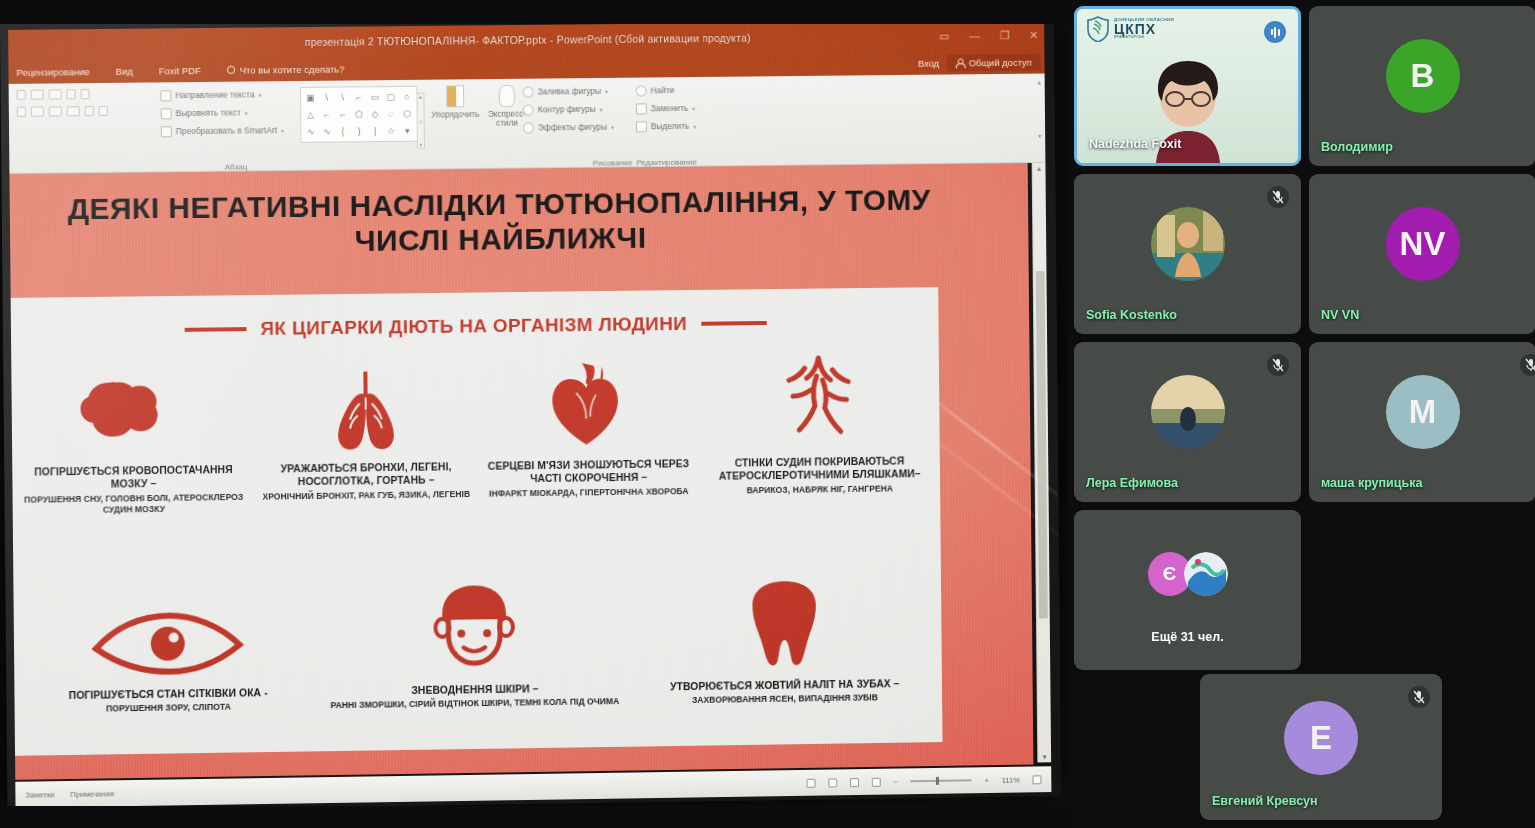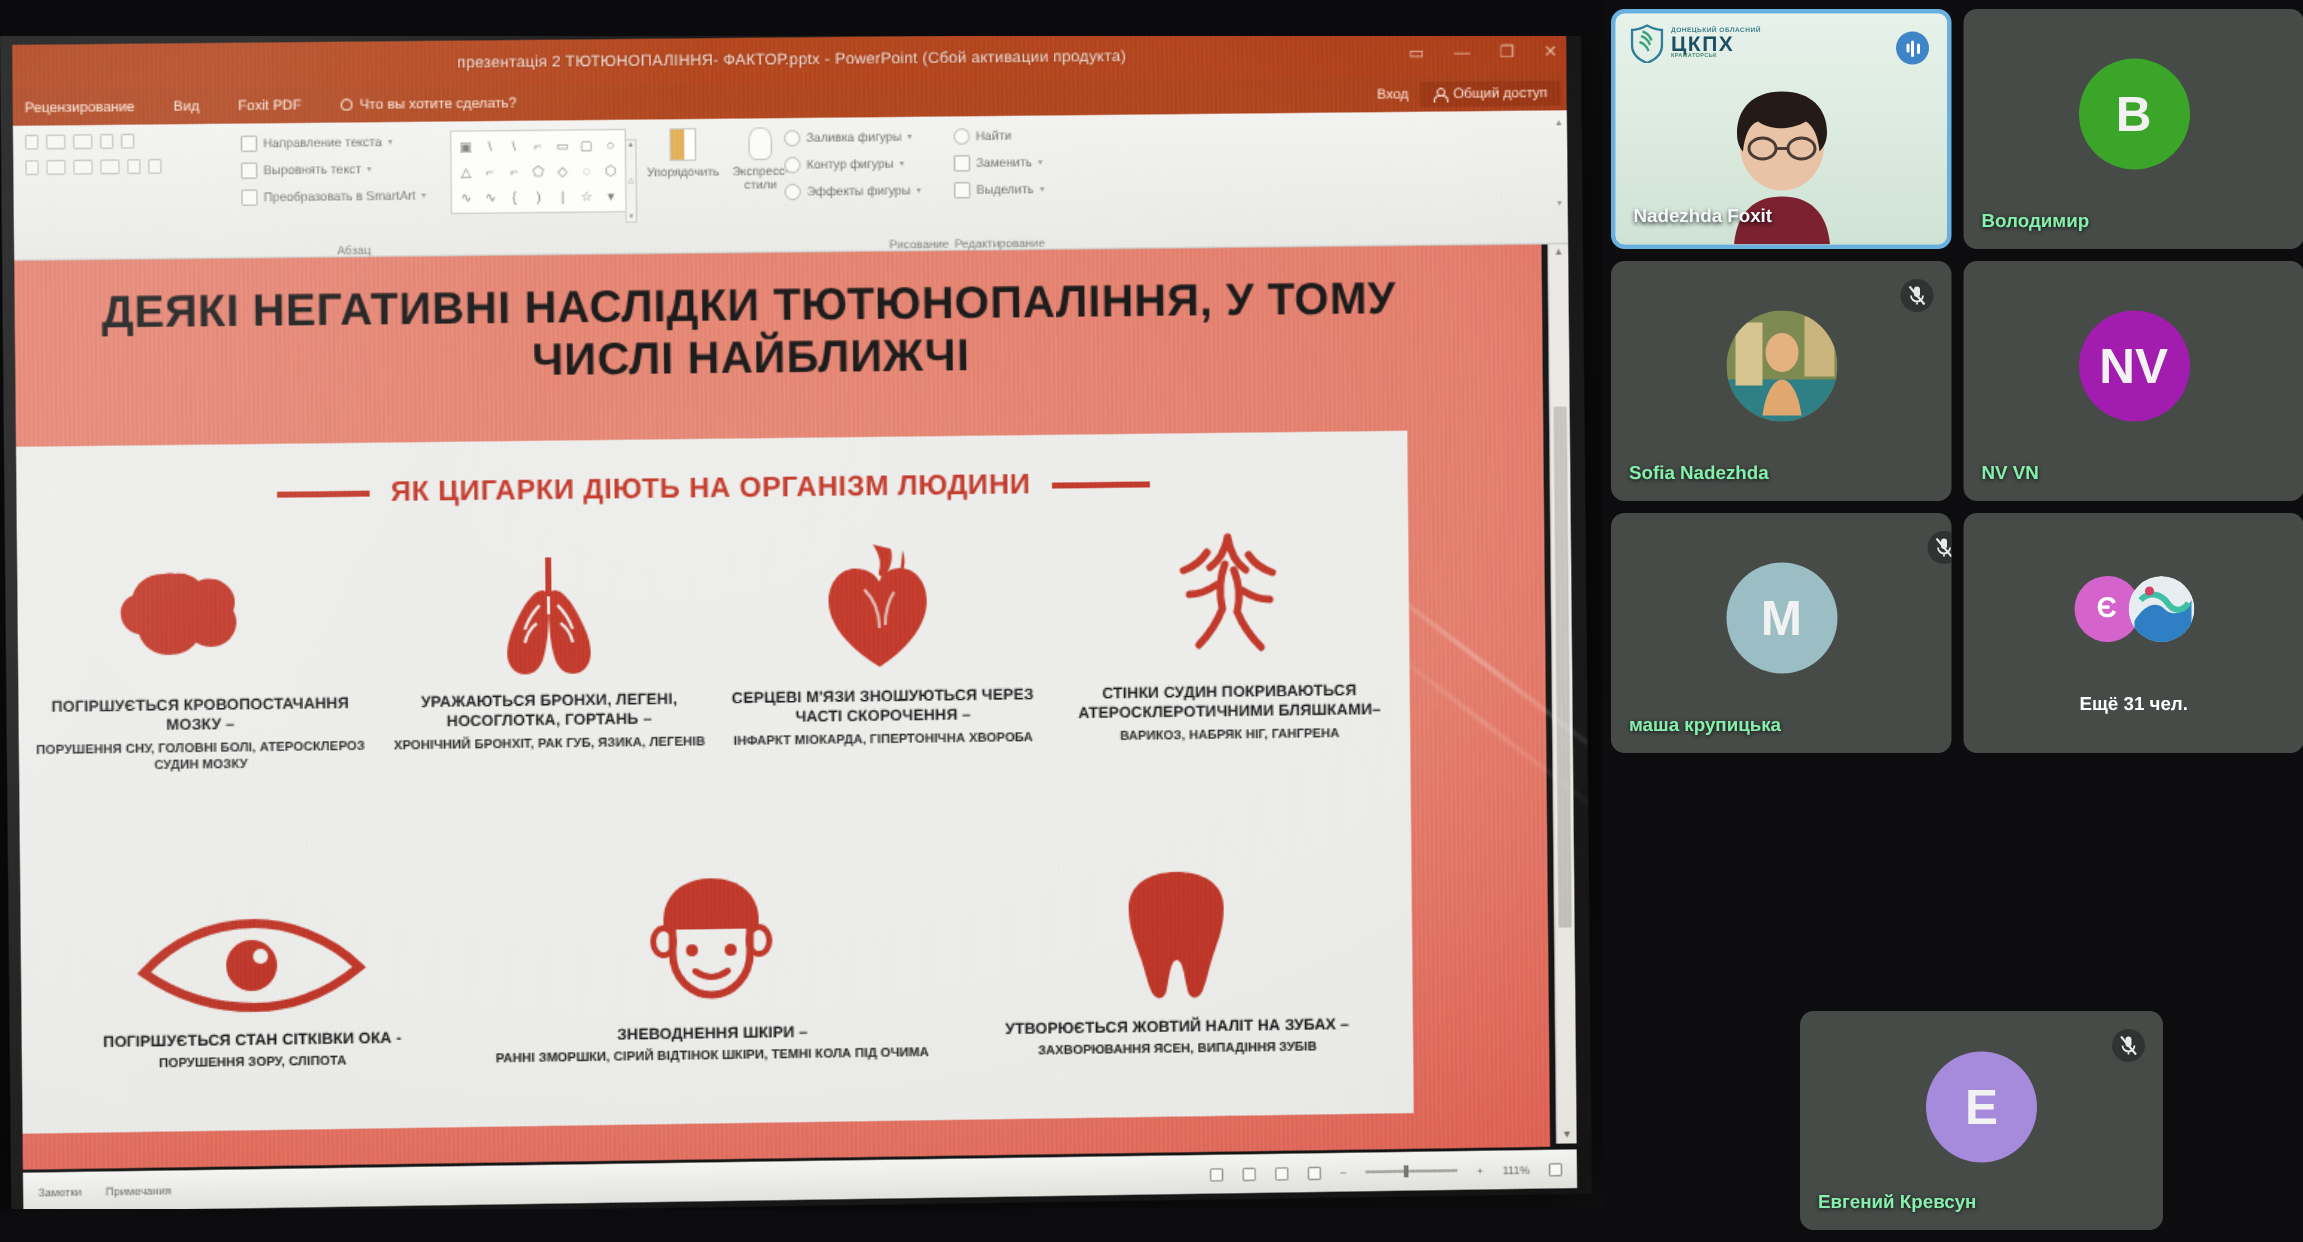--- a/index.html
+++ b/index.html
@@ -600,30 +600,48 @@
             <path d="M24 70c2-16 8-24 13-24s11 8 13 24z" fill="#e0a86f"></path>
           </svg>
         </div>
         <div class="mic-off">
           <svg width="12" height="14" viewBox="0 0 12 14">
             <rect x="4" y="1" width="4" height="7" rx="2" fill="#e9e9e9"></rect>
             <path d="M2 7a4 4 0 0 0 8 0M6 11v2" stroke="#e9e9e9" stroke-width="1.2" fill="none"></path>
             <path d="M1 1l10 12" stroke="#e9e9e9" stroke-width="1.4"></path>
           </svg>
         </div>
-        <div class="tile-name">Sofia Nadezhda</div>
+        <div class="tile-name">Sofia Kostenko</div>
       </div>
 
       <div class="tile">
         <div class="avatar" style="background:#a21caf">
           <span>NV</span>
         </div>
         <div class="tile-name">NV VN</div>
       </div>
 
+      <div class="tile">
+        <div class="avatar photo">
+          <svg width="74" height="74" viewBox="0 0 74 74">
+            <rect width="74" height="40" fill="#e6d2a8"></rect>
+            <rect y="34" width="74" height="16" fill="#8d9468"></rect>
+            <rect y="48" width="74" height="26" fill="#34506b"></rect>
+            <ellipse cx="37" cy="44" rx="8" ry="12" fill="#22303f"></ellipse>
+          </svg>
+        </div>
+        <div class="mic-off">
+          <svg width="12" height="14" viewBox="0 0 12 14">
+            <rect x="4" y="1" width="4" height="7" rx="2" fill="#e9e9e9"></rect>
+            <path d="M2 7a4 4 0 0 0 8 0M6 11v2" stroke="#e9e9e9" stroke-width="1.2" fill="none"></path>
+            <path d="M1 1l10 12" stroke="#e9e9e9" stroke-width="1.4"></path>
+          </svg>
+        </div>
+        <div class="tile-name">Лера Ефимова</div>
+      </div>
 
       <div class="tile">
         <div class="avatar" style="background:#9bbdc4">
           <span>M</span>
         </div>
         <div class="mic-off" style="right:-6px">
           <svg width="12" height="14" viewBox="0 0 12 14">
             <rect x="4" y="1" width="4" height="7" rx="2" fill="#e9e9e9"></rect>
             <path d="M2 7a4 4 0 0 0 8 0M6 11v2" stroke="#e9e9e9" stroke-width="1.2" fill="none"></path>
             <path d="M1 1l10 12" stroke="#e9e9e9" stroke-width="1.4"></path>

